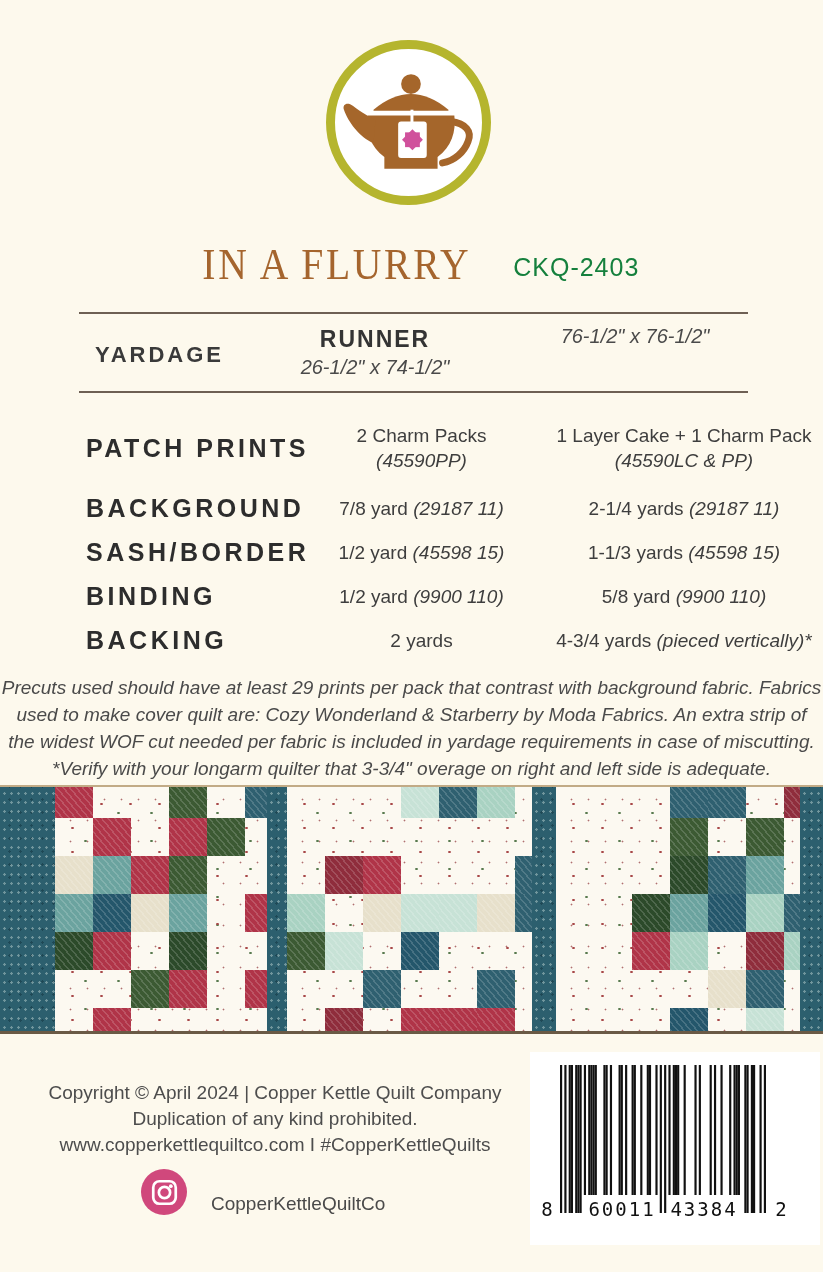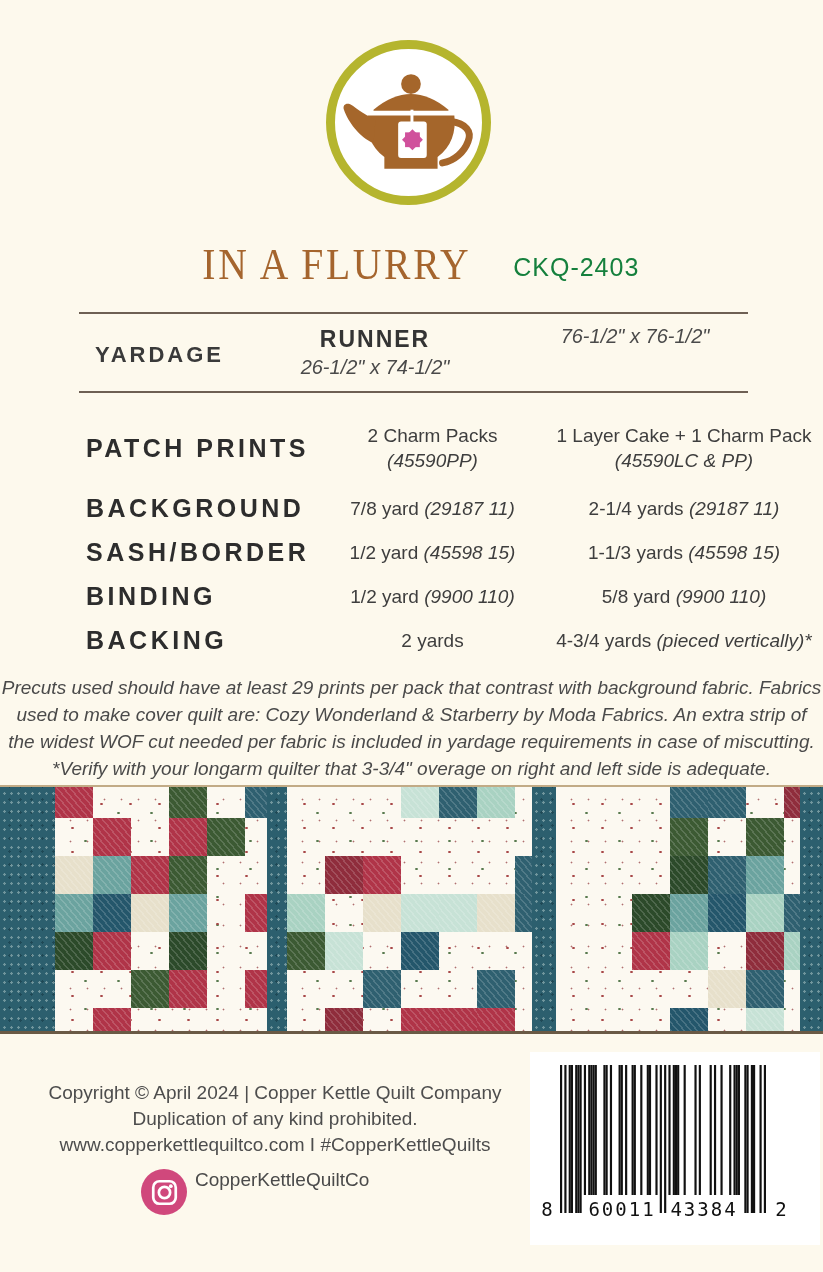--- a/index.html
+++ b/index.html
@@ -39,21 +39,21 @@
   .t-label{
     position:absolute; left:40px; top:0; height:100%;
     display:flex; align-items:center;
     font-size:25px; font-weight:bold; letter-spacing:3.5px; color:#2d2d2d;
   }
   .t-cell{
     position:absolute; top:0; height:100%; display:flex; flex-direction:column;
     align-items:center; justify-content:center; text-align:center;
     font-size:19px; color:#3e3e3e; line-height:25px;
   }
-  .t-cell.c-runner{ left:279px; width:215px;}
+  .t-cell.c-runner{ left:268px; width:215px;}
   .t-cell.c-throw{ left:473px; width:330px;}
   .t-cell .it{ font-style:italic;}
   
   .notes{
     position:absolute; left:0; top:674px; width:823px; text-align:center;
     font-size:19px; font-style:italic; color:#4a4a4a; line-height:27px;
   }
   
   .quilt{
     position:absolute; left:0; top:785px; width:823px; height:249px;
@@ -82,21 +82,21 @@
   .q-cells{ position:absolute; left:0; top:-7px; display:grid;}
   .q-cell{ width:38px; height:38px;}
   .q-cell.fab{
     background-image:repeating-linear-gradient(50deg, rgba(255,255,255,.16) 0 1.5px, transparent 1.5px 5px);
   }
   
   .copyright{
     position:absolute; left:25px; top:1080px; width:500px; text-align:center;
     font-size:19px; color:#4d4d4d; line-height:26px;
   }
-  .insta-row{ position:absolute; left:141px; top:1169px; display:flex; align-items:flex-start; gap:8px;}
+  .insta-row{ position:absolute; left:141px; top:1169px; display:flex; align-items:flex-end; gap:24px;}
   .insta-badge{
     width:46px; height:46px; border-radius:50%; background:#d0487c;
     display:flex; align-items:center; justify-content:center;
   }
   .insta-handle{ font-size:19px; color:#4a4a4a;}
   
   .barcode-box{
     position:absolute; left:530px; top:1052px; width:290px; height:193px; background:#ffffff;
   }
   .bc-bars{ position:absolute; left:30px; top:13px;}

